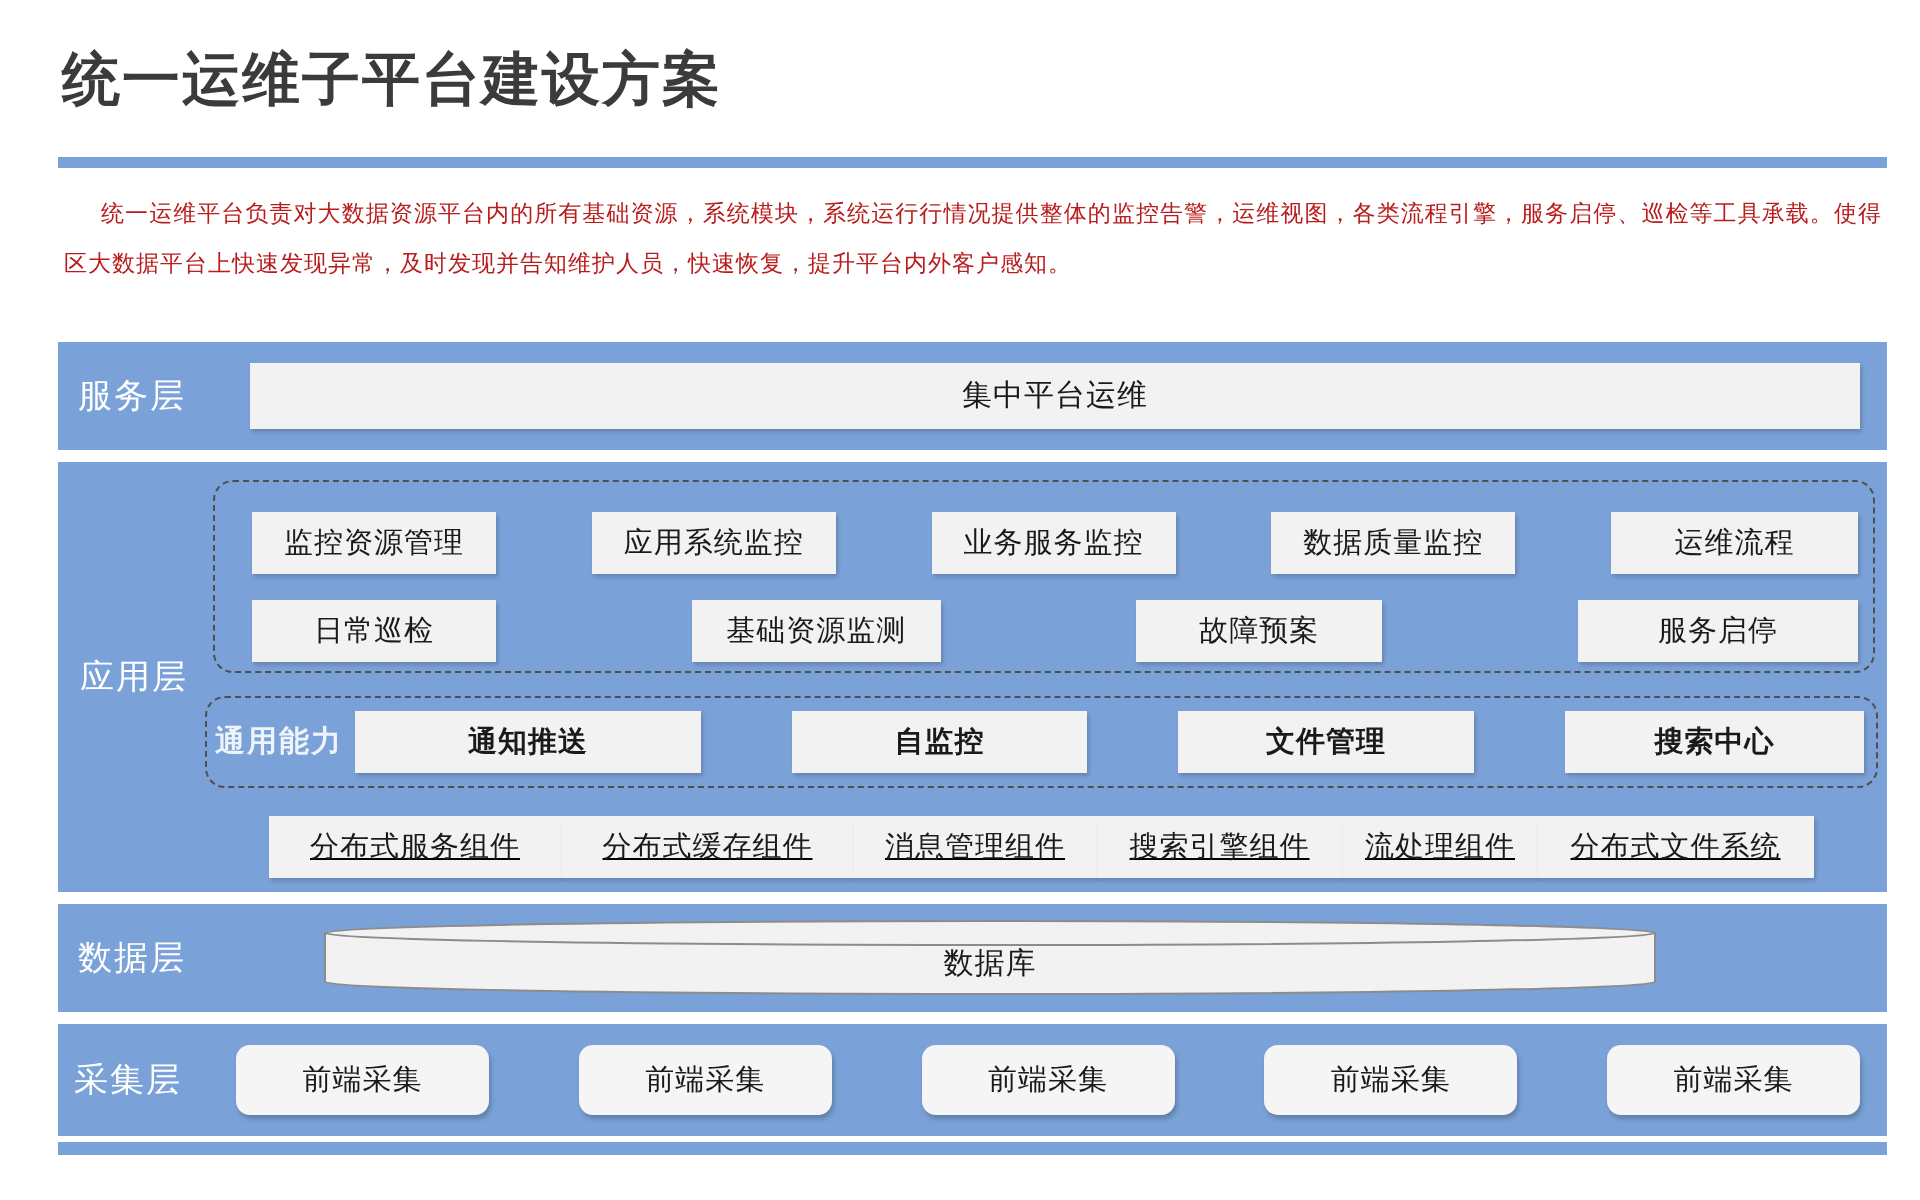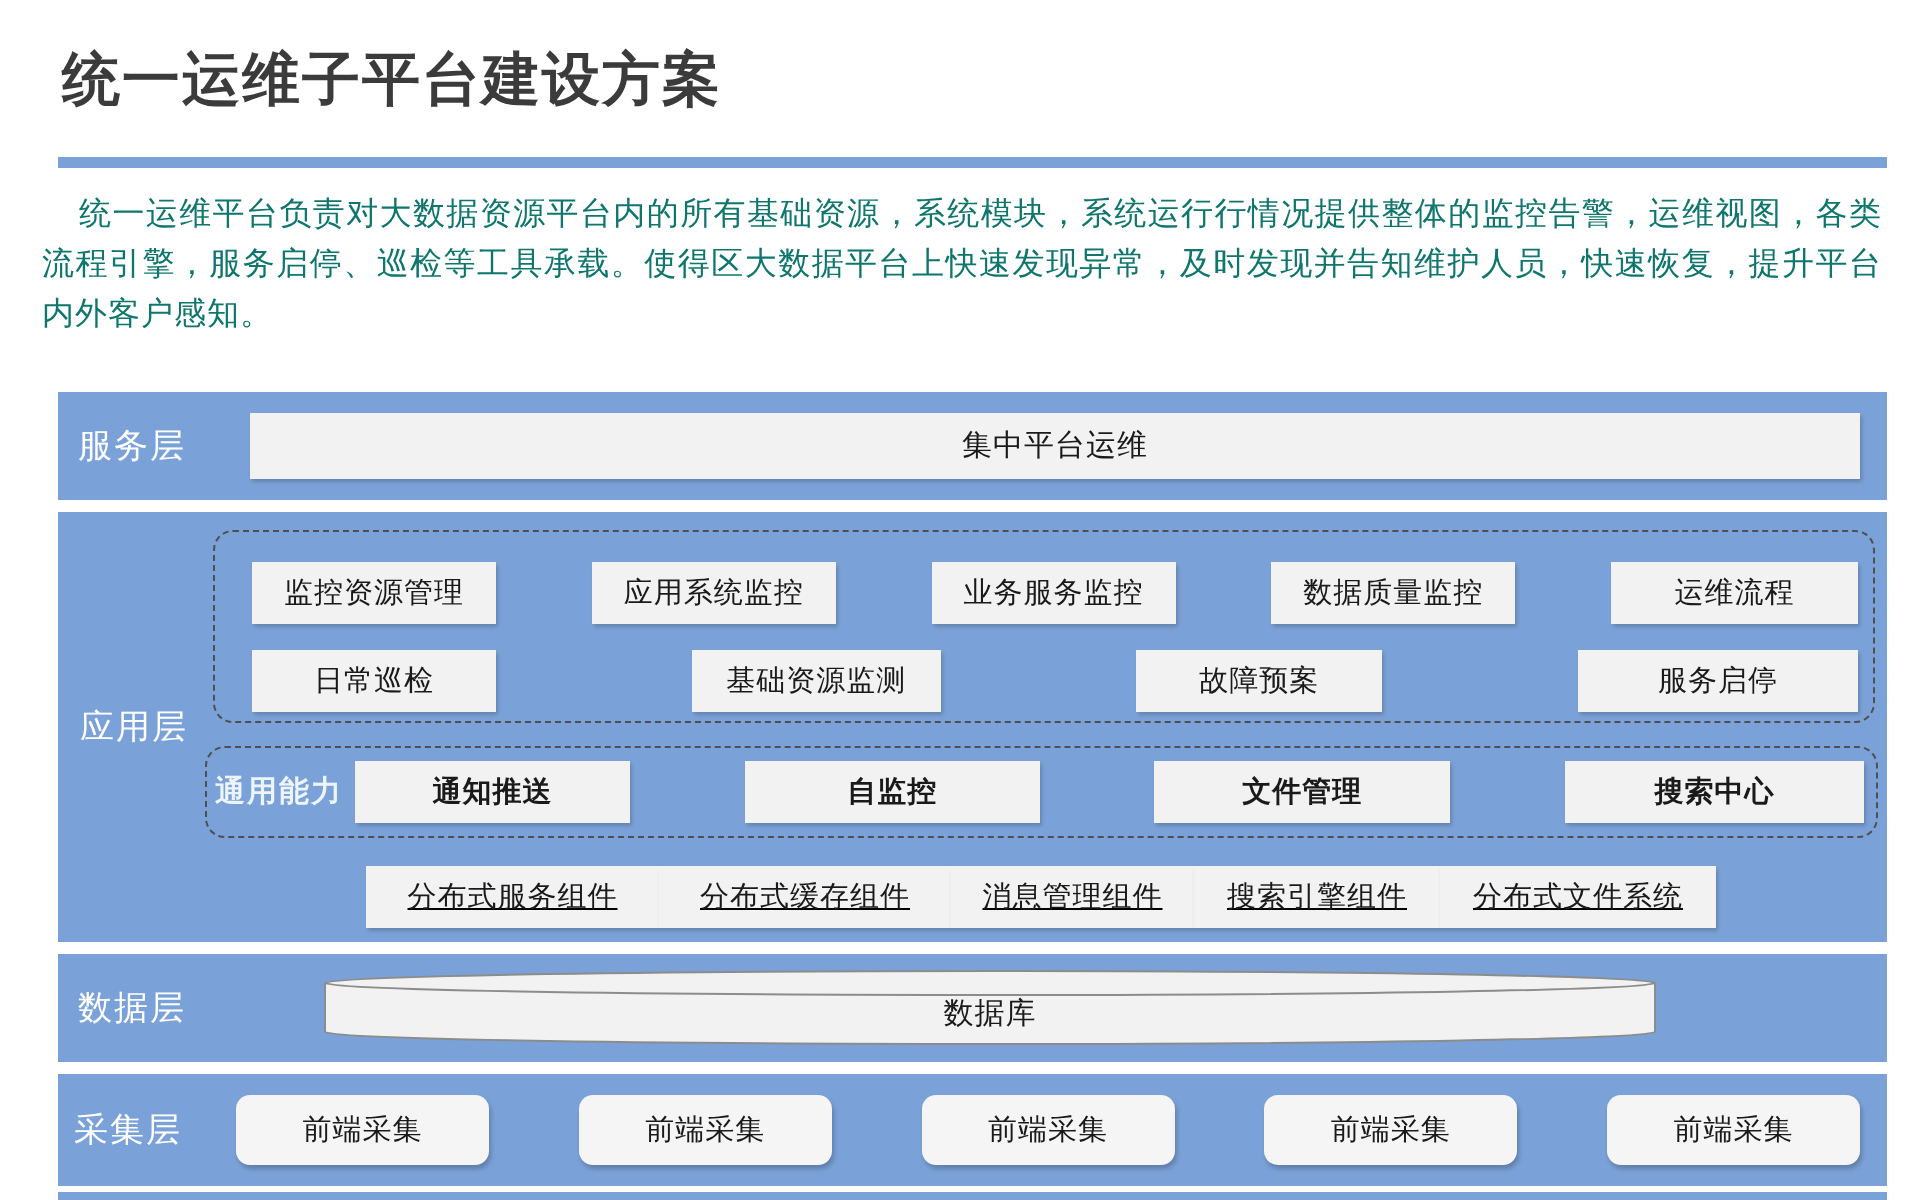--- a/index.html
+++ b/index.html
@@ -14,23 +14,23 @@
     letter-spacing: 2px;
     line-height: 1.15;
   }
   .title-rule {
     margin: 44px 0 0 58px;
     width: 1829px;
     height: 11px;
     background: #7ba2d8;
   }
   .intro {
-    margin: 20px 38px 0 42px;
-    font-size: 32px;
-    color: #0f766e;
+    margin: 20px 38px 0 64px;
+    font-size: 23px;
+    color: #b91c1c;
     line-height: 50px;
     text-align: justify;
     text-indent: 37px;
     letter-spacing: 1px;
   }
 
   .diagram { margin: 54px 0 0 58px; width: 1829px; }
 
   .band { background: #7ba2d8; position: relative; }
   .band + .band { margin-top: 12px; }
@@ -192,32 +192,33 @@
         <div class="mbox" style="width:244px">日常巡检</div>
         <div class="mbox" style="width:249px">基础资源监测</div>
         <div class="mbox" style="width:246px">故障预案</div>
         <div class="mbox" style="width:280px">服务启停</div>
       </div>
     </div>
 
     <div class="dashed-box dashed-common">
       <span class="common-label">通用能力</span>
       <div class="common-boxes">
-        <div class="mbox" style="width:275px">通知推送</div>
+        <div class="mbox" style="width:346px">通知推送</div>
         <div class="mbox" style="width:295px">自监控</div>
         <div class="mbox" style="width:296px">文件管理</div>
         <div class="mbox" style="width:299px">搜索中心</div>
       </div>
     </div>
 
     <div class="components-row">
       <div class="mbox" style="width:293px">分布式服务组件</div>
       <div class="mbox" style="width:292px">分布式缓存组件</div>
       <div class="mbox" style="width:243px">消息管理组件</div>
       <div class="mbox" style="width:246px">搜索引擎组件</div>
+      <div class="mbox" style="width:195px">流处理组件</div>
       <div class="mbox" style="width:276px">分布式文件系统</div>
     </div>
   </div>
 
   <div class="band band-data">
     <div class="label-col">
       <span class="layer-label">数据层</span>
     </div>
     <div class="cylinder-wrap">
       <svg viewBox="0 0 1336 78" preserveAspectRatio="none">

